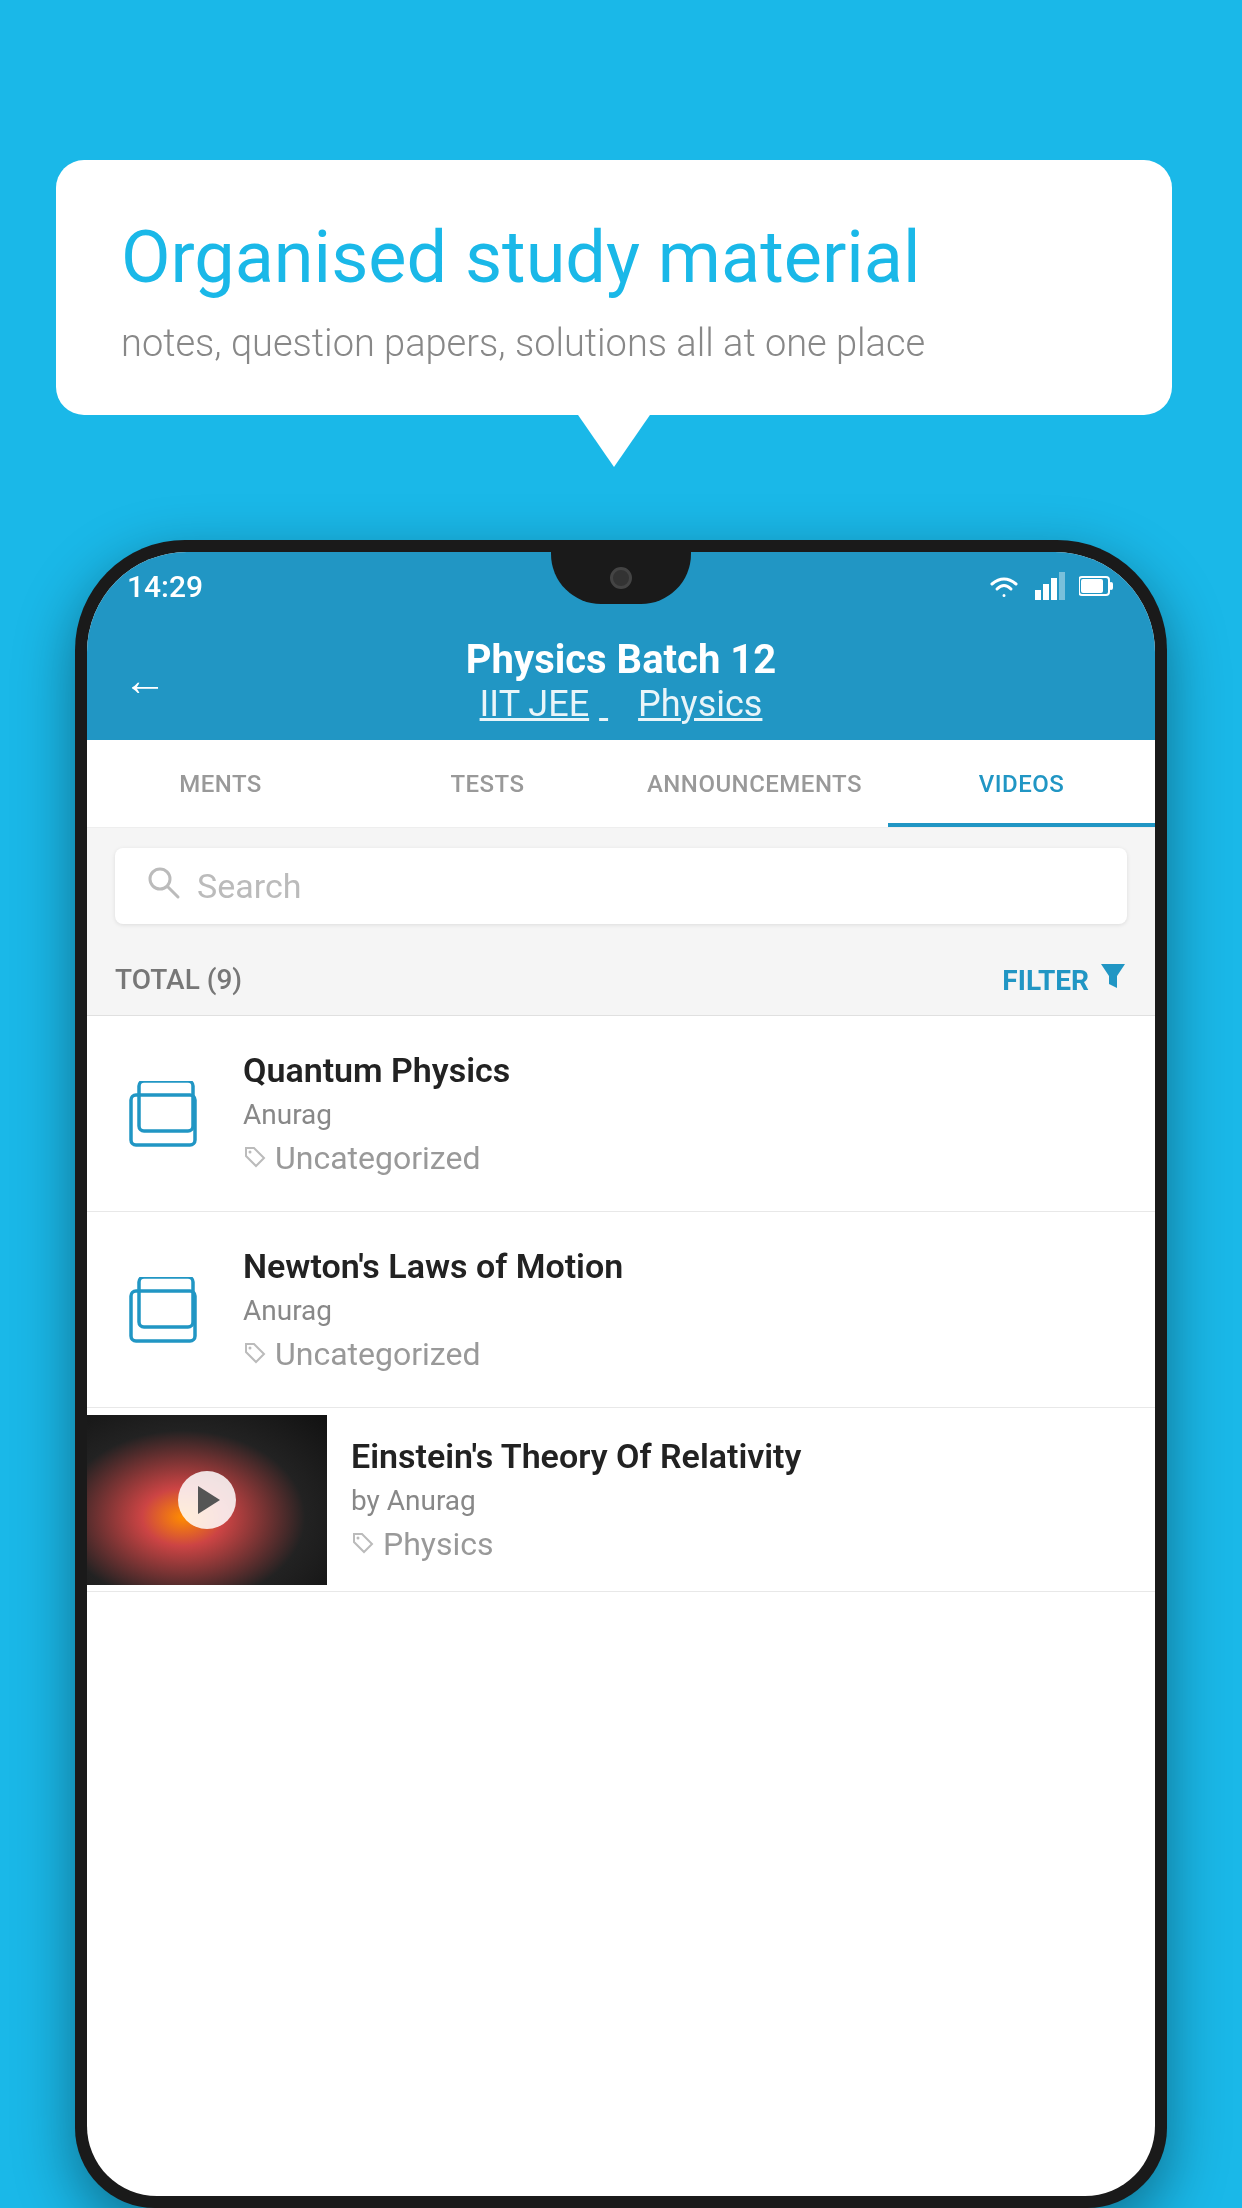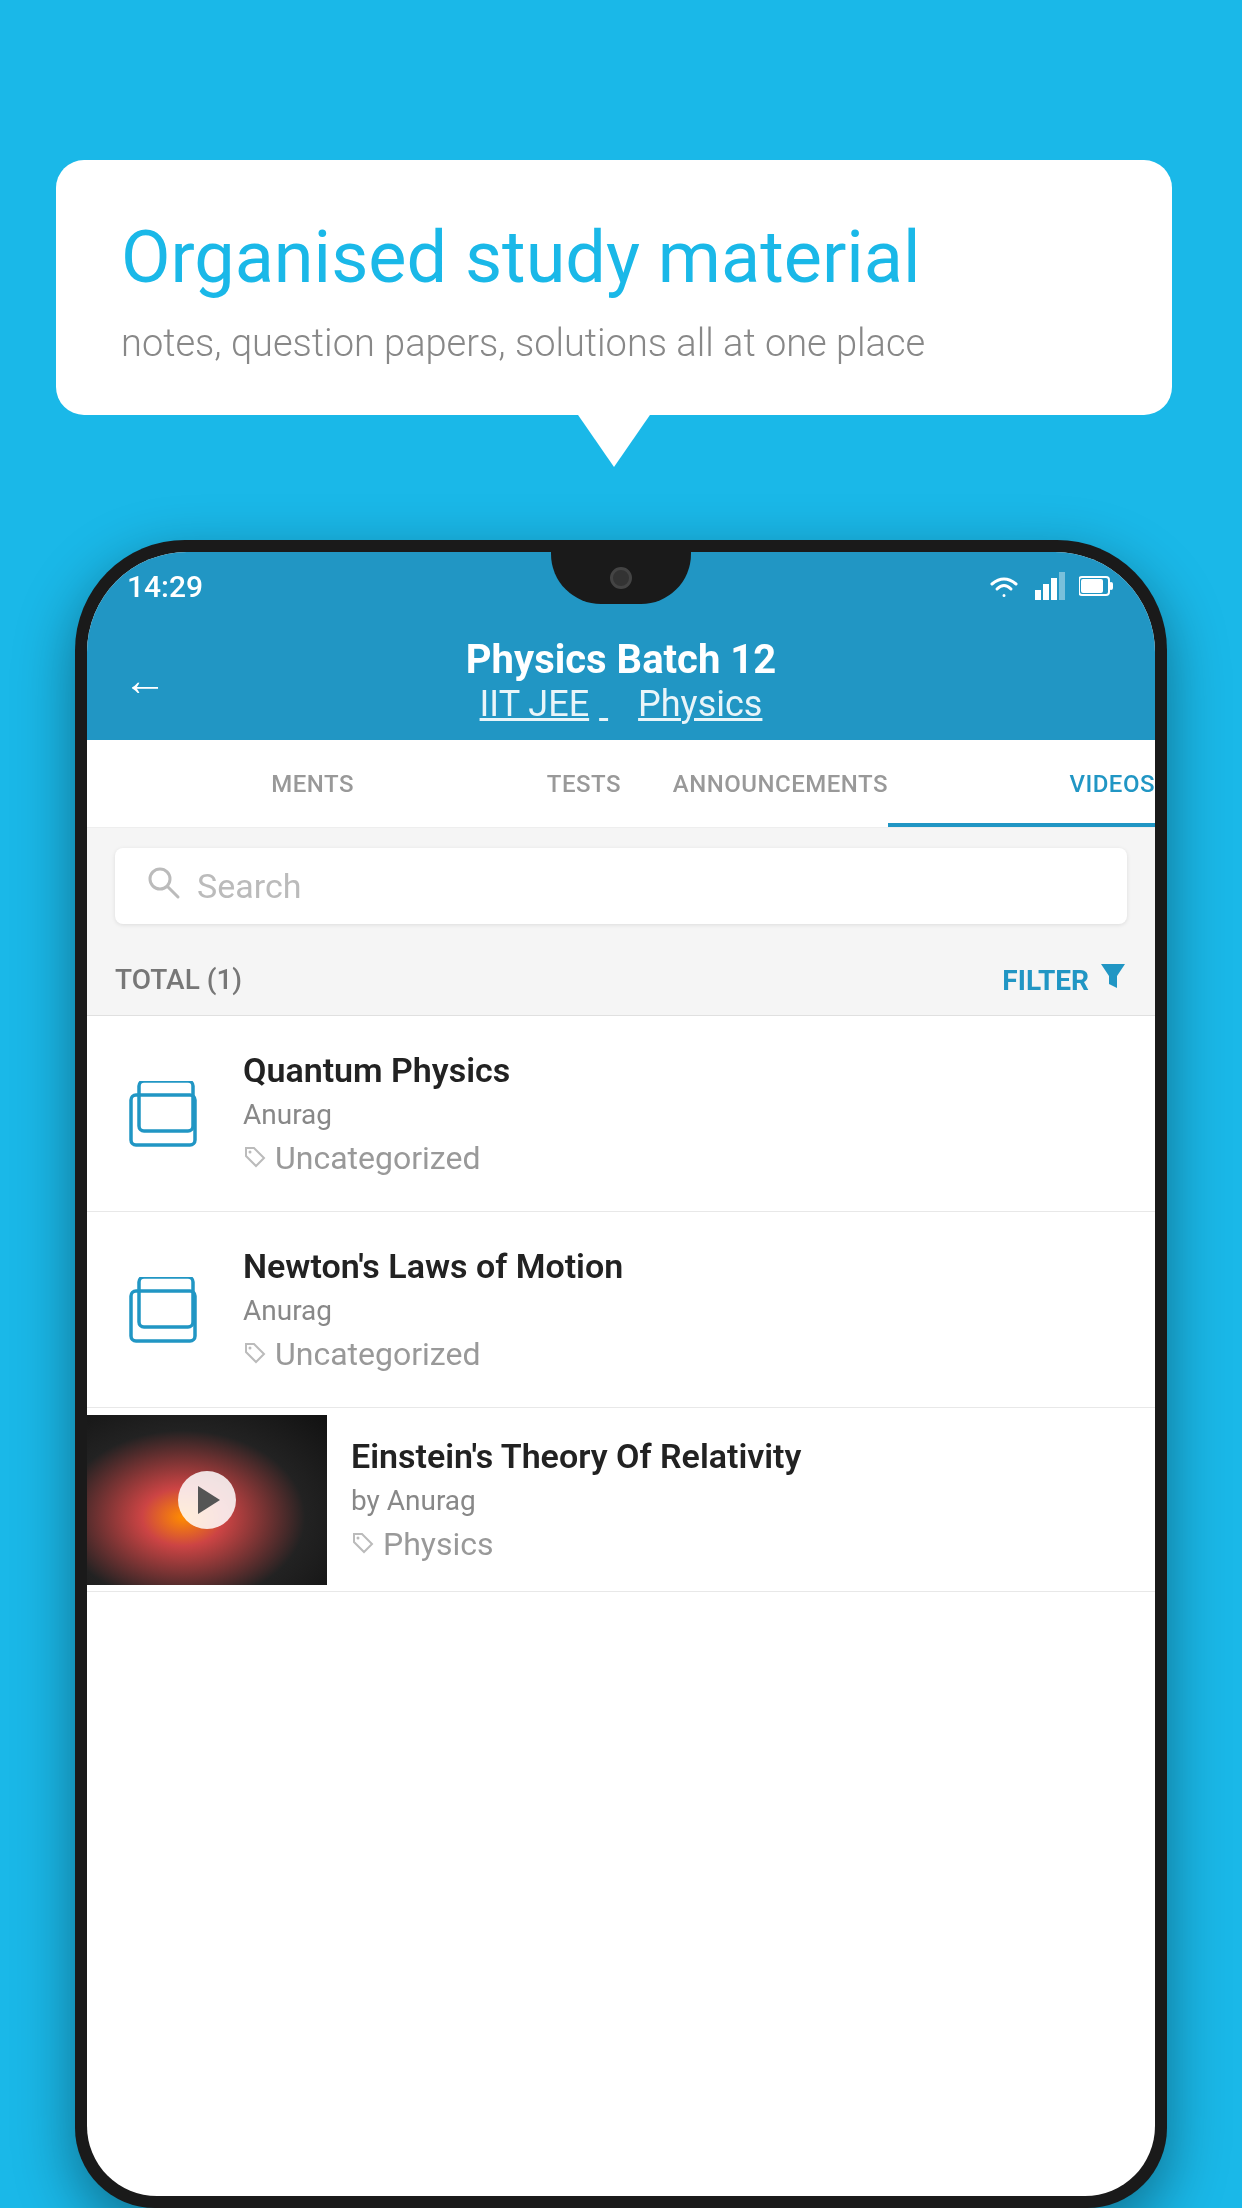--- a/index.html
+++ b/index.html
@@ -161,21 +161,21 @@
       background: white;
       display: flex;
       border-bottom: 1px solid #eee;
       height: 88px;
     }
 
     .tab {
       flex: 1;
       display: flex;
       align-items: center;
-      justify-content: flex-end;
+      justify-content: center;
       font-size: 24px;
       color: #999;
       font-weight: 500;
       letter-spacing: 0.5px;
       position: relative;
       text-transform: uppercase;
     }
 
     .tab.active {
       color: #2196c4;
@@ -415,21 +415,21 @@
           <svg width="36" height="36" viewBox="0 0 36 36" fill="none">
             <circle cx="15" cy="15" r="10" stroke="#bbb" stroke-width="3" fill="none"></circle>
             <line x1="23" y1="23" x2="33" y2="33" stroke="#bbb" stroke-width="3" stroke-linecap="round"></line>
           </svg>
         </span>
         <span class="search-placeholder">Search</span>
       </div>
     </div>
 
     <div class="filter-bar">
-      <span class="total-label">TOTAL (1)</span>
+      <span class="total-label">TOTAL (9)</span>
       <div class="filter-btn">
         <span>FILTER</span>
         <span>
           <svg width="28" height="28" viewBox="0 0 28 28" fill="none">
             <polygon points="2,2 26,2 18,14 18,26 10,22 10,14" fill="#2196c4"></polygon>
           </svg>
         </span>
       </div>
     </div>
 

